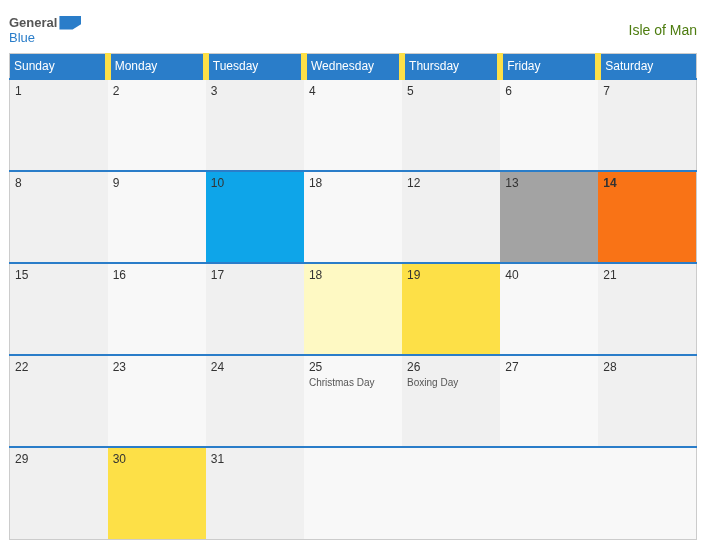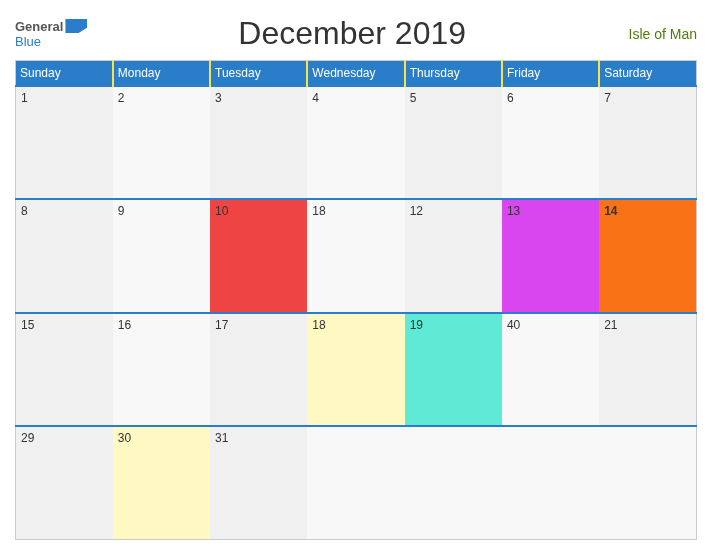--- a/index.html
+++ b/index.html
@@ -6,21 +6,21 @@
     body {
       width: 712px;
       height: 550px;
       background: #fff;
       font-family: Arial, sans-serif;
       overflow: hidden;
     }
     .container {
       width: 712px;
       height: 550px;
-      padding: 15px 15px 10px 15px;
+      padding: 15px 15px 10px 9px;
       display: flex;
       flex-direction: column;
     }
     .header {
       display: flex;
       align-items: center;
       justify-content: space-between;
       margin-bottom: 8px;
     }
     .logo {
@@ -73,21 +73,21 @@
     }
     .calendar thead tr {
       background: #2a7dc9;
     }
     .calendar thead th {
       color: #fff;
       font-size: 12px;
       font-weight: normal;
       padding: 5px 4px;
       text-align: left;
-      border-right: 2px solid #fde047;
+      border-right: 6px solid #fde047;
     }
     .calendar thead th:last-child {
       border-right: none;
     }
     .calendar tbody tr {
       border-top: 2px solid #2a7dc9;
     }
     .calendar tbody td {
       vertical-align: top;
       padding: 4px 5px;
@@ -122,21 +122,20 @@
 <div class="container">
 
   <div class="header">
     <div class="logo">
       <div class="logo-row">
         <span class="logo-general">General</span>
         <span class="logo-flag"></span>
       </div>
       <span class="logo-blue">Blue</span>
     </div>
-    <h1 class="title">December 2019</h1>
     <div class="region">Isle of Man</div>
   </div>
 
   <table class="calendar">
     <thead>
       <tr>
         <th>Sunday</th>
         <th>Monday</th>
         <th>Tuesday</th>
         <th>Wednesday</th>
@@ -169,64 +168,89 @@
             <span class="day-num">7</span>
           </td>
         </tr>
         <tr>
           <td style="background: rgb(240, 240, 240);">
             <span class="day-num">8</span>
           </td>
           <td style="background: rgb(248, 248, 248);">
             <span class="day-num">9</span>
           </td>
-          <td style="background: #ef4444;">
+          <td style="background: #0ea5e9;">
             <span class="day-num">10</span>
           </td>
           <td style="background: rgb(248, 248, 248);">
             <span class="day-num">18</span>
           </td>
           <td style="background: rgb(240, 240, 240);">
             <span class="day-num">12</span>
           </td>
-          <td style="background: #d946ef;">
+          <td style="background: #a3a3a3;">
             <span class="day-num">13</span>
           </td>
           <td style="background: #f97316; font-weight: bold;">
             <span class="day-num">14</span>
           </td>
         </tr>
         <tr>
           <td style="background: rgb(240, 240, 240);">
             <span class="day-num">15</span>
           </td>
           <td style="background: rgb(248, 248, 248);">
             <span class="day-num">16</span>
           </td>
           <td style="background: rgb(240, 240, 240);">
             <span class="day-num">17</span>
           </td>
           <td style="background: #fef9c3; margin-top: 24px;">
             <span class="day-num">18</span>
           </td>
-          <td style="background: #5eead4;">
+          <td style="background: #fde047;">
             <span class="day-num">19</span>
           </td>
           <td style="background: rgb(248, 248, 248);">
             <span class="day-num">40</span>
           </td>
           <td style="background: rgb(240, 240, 240);">
             <span class="day-num">21</span>
           </td>
         </tr>
         <tr>
           <td style="background: rgb(240, 240, 240);">
+            <span class="day-num">22</span>
+          </td>
+          <td style="background: rgb(248, 248, 248);">
+            <span class="day-num">23</span>
+          </td>
+          <td style="background: rgb(240, 240, 240);">
+            <span class="day-num">24</span>
+          </td>
+          <td style="background: rgb(248, 248, 248);">
+            <span class="day-num">25</span>
+            <span class="holiday-label">Christmas Day</span>
+          </td>
+          <td style="background: rgb(240, 240, 240);">
+            <span class="day-num">26</span>
+            <span class="holiday-label">Boxing Day</span>
+          </td>
+          <td style="background: rgb(248, 248, 248);">
+            <span class="day-num">27</span>
+          </td>
+          <td style="background: rgb(240, 240, 240);">
+            <span class="day-num">28</span>
+          </td>
+        </tr>
+        <tr>
+          <td style="background: rgb(240, 240, 240);">
             <span class="day-num">29</span>
           </td>
-          <td style="background: #fef9c3;">
+          <td style="background: #fde047;">
             <span class="day-num">30</span>
           </td>
           <td style="background: rgb(240, 240, 240);">
             <span class="day-num">31</span>
           </td>
           <td class="empty-cell" style="background: rgb(248, 248, 248);"></td>
           <td class="empty-cell" style="background: rgb(248, 248, 248);"></td>
           <td class="empty-cell" style="background: rgb(248, 248, 248);"></td>
           <td class="empty-cell" style="background: rgb(248, 248, 248);"></td>
         </tr>

